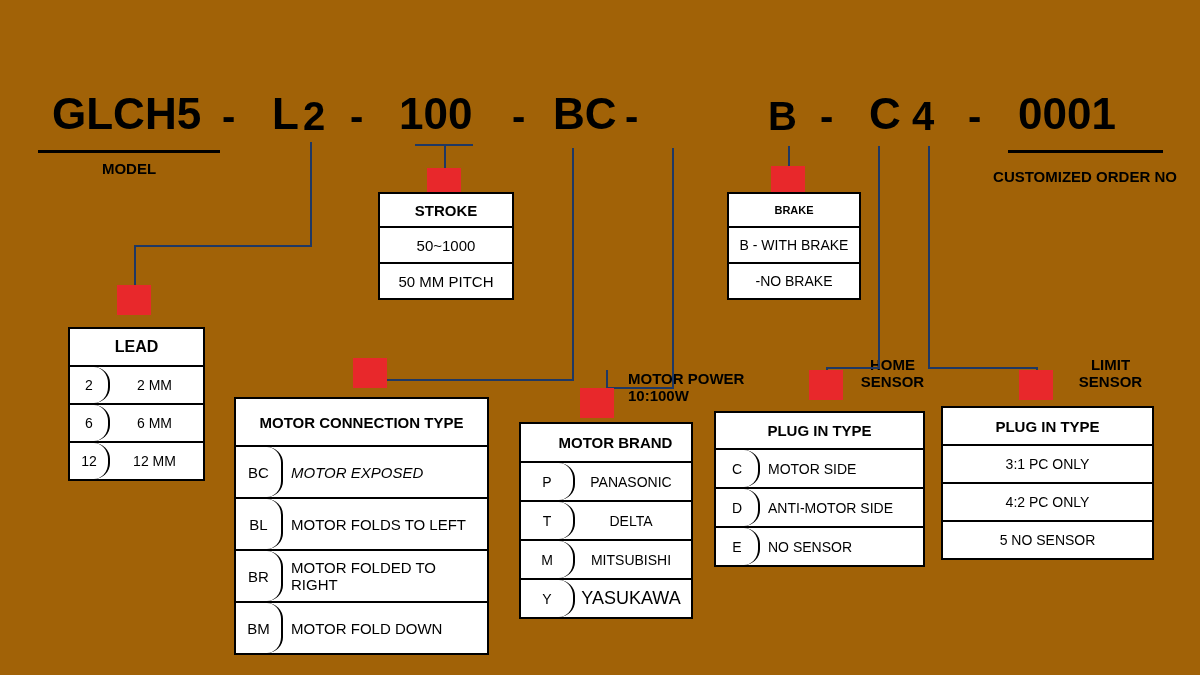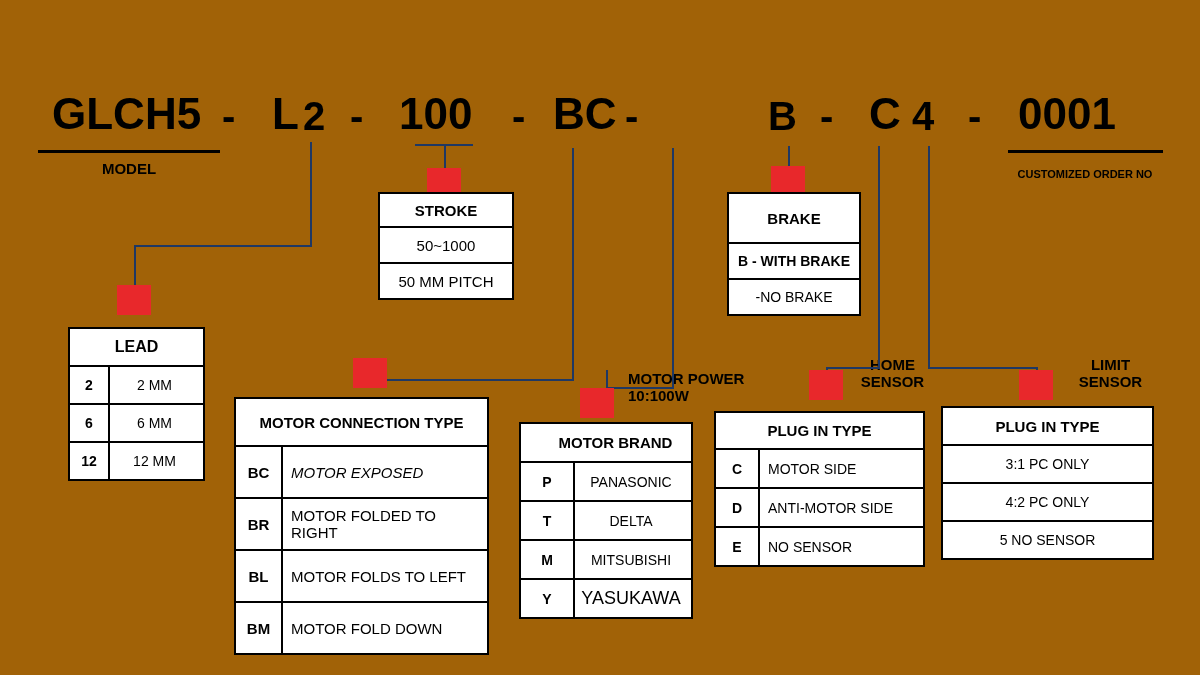--- a/index.html
+++ b/index.html
@@ -76,21 +76,21 @@
     padding: 0 8px;
     color: #000000;
     box-sizing: border-box;
   }
   .tbl .cell.divider { border-right: 2px solid #000000; }
   .tbl .hdr {
     justify-content: center;
     font-weight: bold;
   }
   .tbl .ctr { justify-content: center; }
-  .tbl .bold { font-weight: bold; }
+  .tbl .bold { font-weight: normal; border-radius: 16px; }
 </style>
 </head>
 <body>
 
 <div id="root">
 
   <div class="pn" style="left:52px; top:92px; font-size:44px;">GLCH5</div>
   <div class="pn" style="left:222px; top:96px; font-size:40px;">-</div>
   <div class="pn" style="left:272px; top:92px; font-size:44px;">L</div>
   <div class="pn" style="left:303px; top:96px; font-size:40px;">2</div>
@@ -103,21 +103,21 @@
   <div class="pn" style="left:820px; top:96px; font-size:40px;">-</div>
   <div class="pn" style="left:869px; top:92px; font-size:44px;">C</div>
   <div class="pn" style="left:912px; top:96px; font-size:40px;">4</div>
   <div class="pn" style="left:968px; top:96px; font-size:40px;">-</div>
   <div class="pn" style="left:1018px; top:92px; font-size:44px;">0001</div>
 
   <div class="underline" style="left:38px; top:150px; width:182px;"></div>
   <div class="underline" style="left:1008px; top:150px; width:155px;"></div>
 
   <div class="cap" style="left:38px; top:160px; width:182px; font-size:15px;">MODEL</div>
-  <div class="cap" style="left:975px; top:168px; width:220px; font-size:11px;text-align:center;">CUSTOMIZED ORDER NO</div>
+  <div class="cap" style="left:975px; top:168px; width:220px; font-size:15px;text-align:center;">CUSTOMIZED ORDER NO</div>
   <div class="cap" style="left:628px; top:370px; width:158px; font-size:15px; text-align:left;">MOTOR POWER
 10:100W</div>
   <div class="cap" style="left:840px; top:356px; width:105px; font-size:15px;">HOME
 SENSOR</div>
   <div class="cap" style="left:1058px; top:356px; width:105px; font-size:15px;">LIMIT
 SENSOR</div>
 
   <div class="ln v" style="left:310px; top:142px; height:104px;"></div>
   <div class="ln h" style="left:134px; top:245px; width:178px;"></div>
   <div class="ln v" style="left:134px; top:245px; height:40px;"></div>
@@ -158,21 +158,21 @@
     <div class="row">
       <div class="cell ctr" style="width:100%; height:34px; font-size:15px;">50~1000</div>
     </div>
     <div class="row">
       <div class="cell ctr" style="width:100%; height:34px; font-size:15px;">50 MM PITCH</div>
     </div>
   </div>
 
   <div class="tbl" style="left:727px; top:192px; width:130px;">
     <div class="row">
-      <div class="cell hdr" style="width:100%; height:48px; font-size:15px;">BRAKE</div>
+      <div class="cell hdr" style="width:100%; height:32px; font-size:11px;">BRAKE</div>
     </div>
     <div class="row">
       <div class="cell ctr bold" style="width:100%; height:34px; font-size:14px;">B - WITH BRAKE</div>
     </div>
     <div class="row">
       <div class="cell ctr" style="width:100%; height:34px; font-size:14px;">-NO BRAKE</div>
     </div>
   </div>
 
   <div class="tbl" style="left:68px; top:327px; width:133px;">
@@ -195,28 +195,28 @@
 
   <div class="tbl" style="left:234px; top:397px; width:251px;">
     <div class="row">
       <div class="cell hdr" style="width:100%; height:46px; font-size:15px;">MOTOR CONNECTION TYPE</div>
     </div>
     <div class="row">
       <div class="cell ctr bold divider" style="width:47px; height:50px; font-size:15px;">BC</div>
       <div class="cell" style="width:200px; height:50px; font-size:15px;font-style:italic;">MOTOR EXPOSED</div>
     </div>
     <div class="row">
+      <div class="cell ctr bold divider" style="width:47px; height:50px; font-size:15px;">BL</div>
+      <div class="cell" style="width:200px; height:50px; font-size:15px;">MOTOR FOLDS TO LEFT</div>
+    </div>
+    <div class="row">
       <div class="cell ctr bold divider" style="width:47px; height:50px; font-size:15px;">BR</div>
       <div class="cell" style="width:200px; height:50px; font-size:15px;">MOTOR FOLDED TO RIGHT</div>
     </div>
     <div class="row">
-      <div class="cell ctr bold divider" style="width:47px; height:50px; font-size:15px;">BL</div>
-      <div class="cell" style="width:200px; height:50px; font-size:15px;">MOTOR FOLDS TO LEFT</div>
-    </div>
-    <div class="row">
       <div class="cell ctr bold divider" style="width:47px; height:50px; font-size:15px;">BM</div>
       <div class="cell" style="width:200px; height:50px; font-size:15px;">MOTOR FOLD DOWN</div>
     </div>
   </div>
 
   <div class="tbl" style="left:519px; top:422px; width:170px;">
     <div class="row">
       <div class="cell hdr" style="width:100%; height:37px; font-size:15px;padding-left:27px;">MOTOR BRAND</div>
     </div>
     <div class="row">

